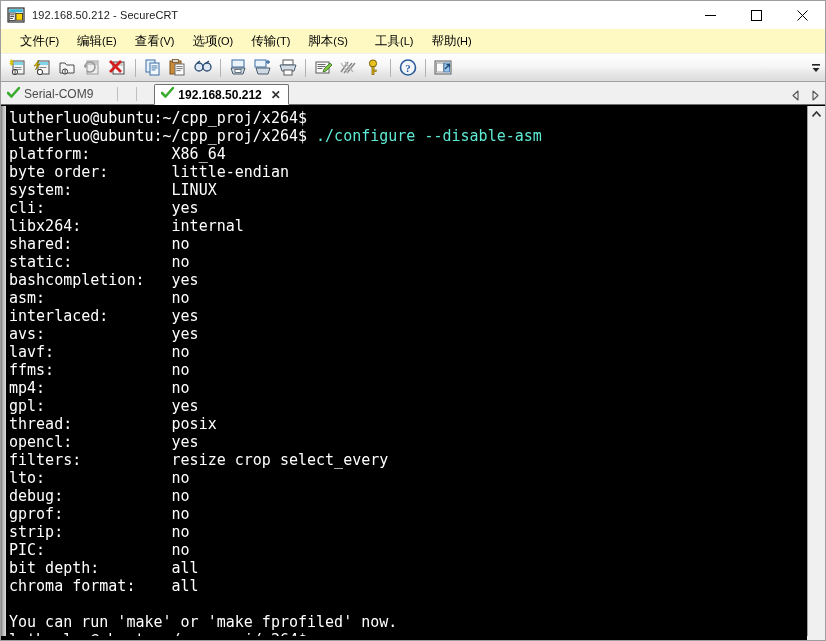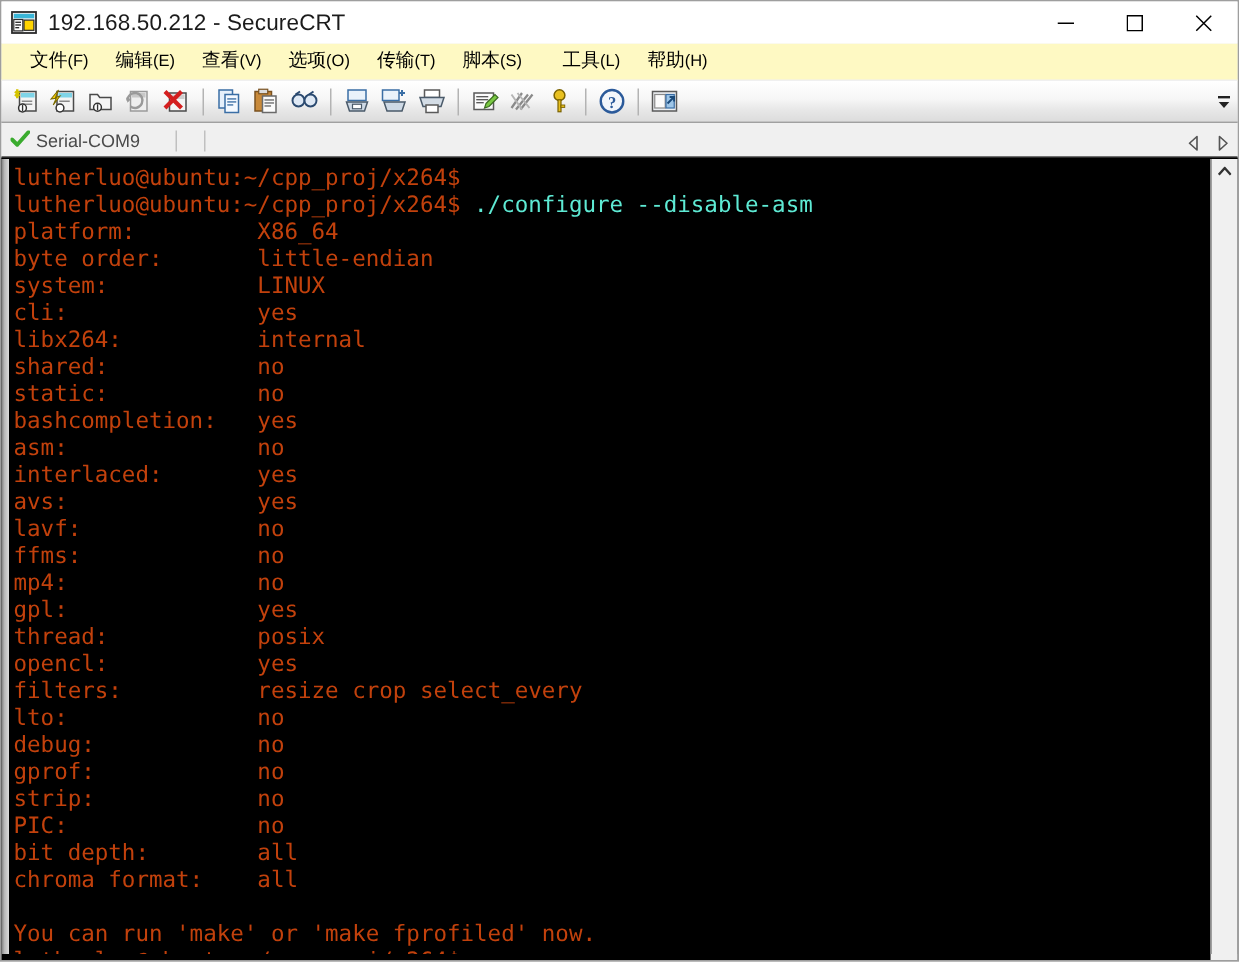--- a/index.html
+++ b/index.html
@@ -36,21 +36,21 @@
   }
   .title-icon {
     width: 18px;
     height: 18px;
     margin-left: 6px;
     margin-right: 7px;
     flex: 0 0 auto;
     position: relative;
   }
   .title-text {
-    font-size: 15px;
+    font-size: 11px;
     color: #1b1b1b;
     letter-spacing: 0.1px;
     white-space: nowrap;
   }
   .win-controls {
     position: absolute;
     right: 0;
     top: 0;
     height: 28px;
     display: flex;
@@ -202,21 +202,21 @@
     background: #000000;
     font-family: "DejaVu Sans Mono", "Liberation Mono", monospace;
     font-size: 15px;
     line-height: 18px;
     padding: 3px 0 0 3px;
     overflow: hidden;
     white-space: pre;
     color: #3fd8d8;
   }
   .term .line { height: 18px; }
-  .c-cyan { color: #c2410c; }
+  .c-cyan { color: #ffffff; }
   .c-white { color: #5eead4; }
 
   .right-scroll {
     width: 17px;
     background: #f0f0f0;
     border-left: 1px solid #a0a0a0;
     flex: 0 0 auto;
     display: flex;
     flex-direction: column;
     position: relative;
@@ -462,20 +462,29 @@
             <path d="M1 6 L4.5 9.5 L12 1" fill="none" stroke="#3aab2e" stroke-width="2.6" stroke-linecap="round" stroke-linejoin="round"></path>
           </svg>
       </span>
       <span class="tab-label">Serial-COM9</span>
     </div>
     <div class="tab-divider"></div>
 
     <div class="tab-divider"></div>
 
 
+    <div class="tab active">
+      <span>
+        <svg width="13" height="12" viewBox="0 0 13 12">
+            <path d="M1 6 L4.5 9.5 L12 1" fill="none" stroke="#3aab2e" stroke-width="2.6" stroke-linecap="round" stroke-linejoin="round"></path>
+          </svg>
+      </span>
+      <span class="tab-label">192.168.50.212</span>
+      <span class="tab-close">✕</span>
+    </div>
 
     <div class="tab-navs">
       <div class="tabnav">
         <svg width="9" height="11" viewBox="0 0 9 11">
             <path d="M7 1 L2 5.5 L7 10 Z" fill="none" stroke="#555" stroke-width="1.1" stroke-linejoin="round"></path>
           </svg>
       </div>
       <div class="tabnav">
         <svg width="9" height="11" viewBox="0 0 9 11">
             <path d="M2 1 L7 5.5 L2 10 Z" fill="none" stroke="#555" stroke-width="1.1" stroke-linejoin="round"></path>

